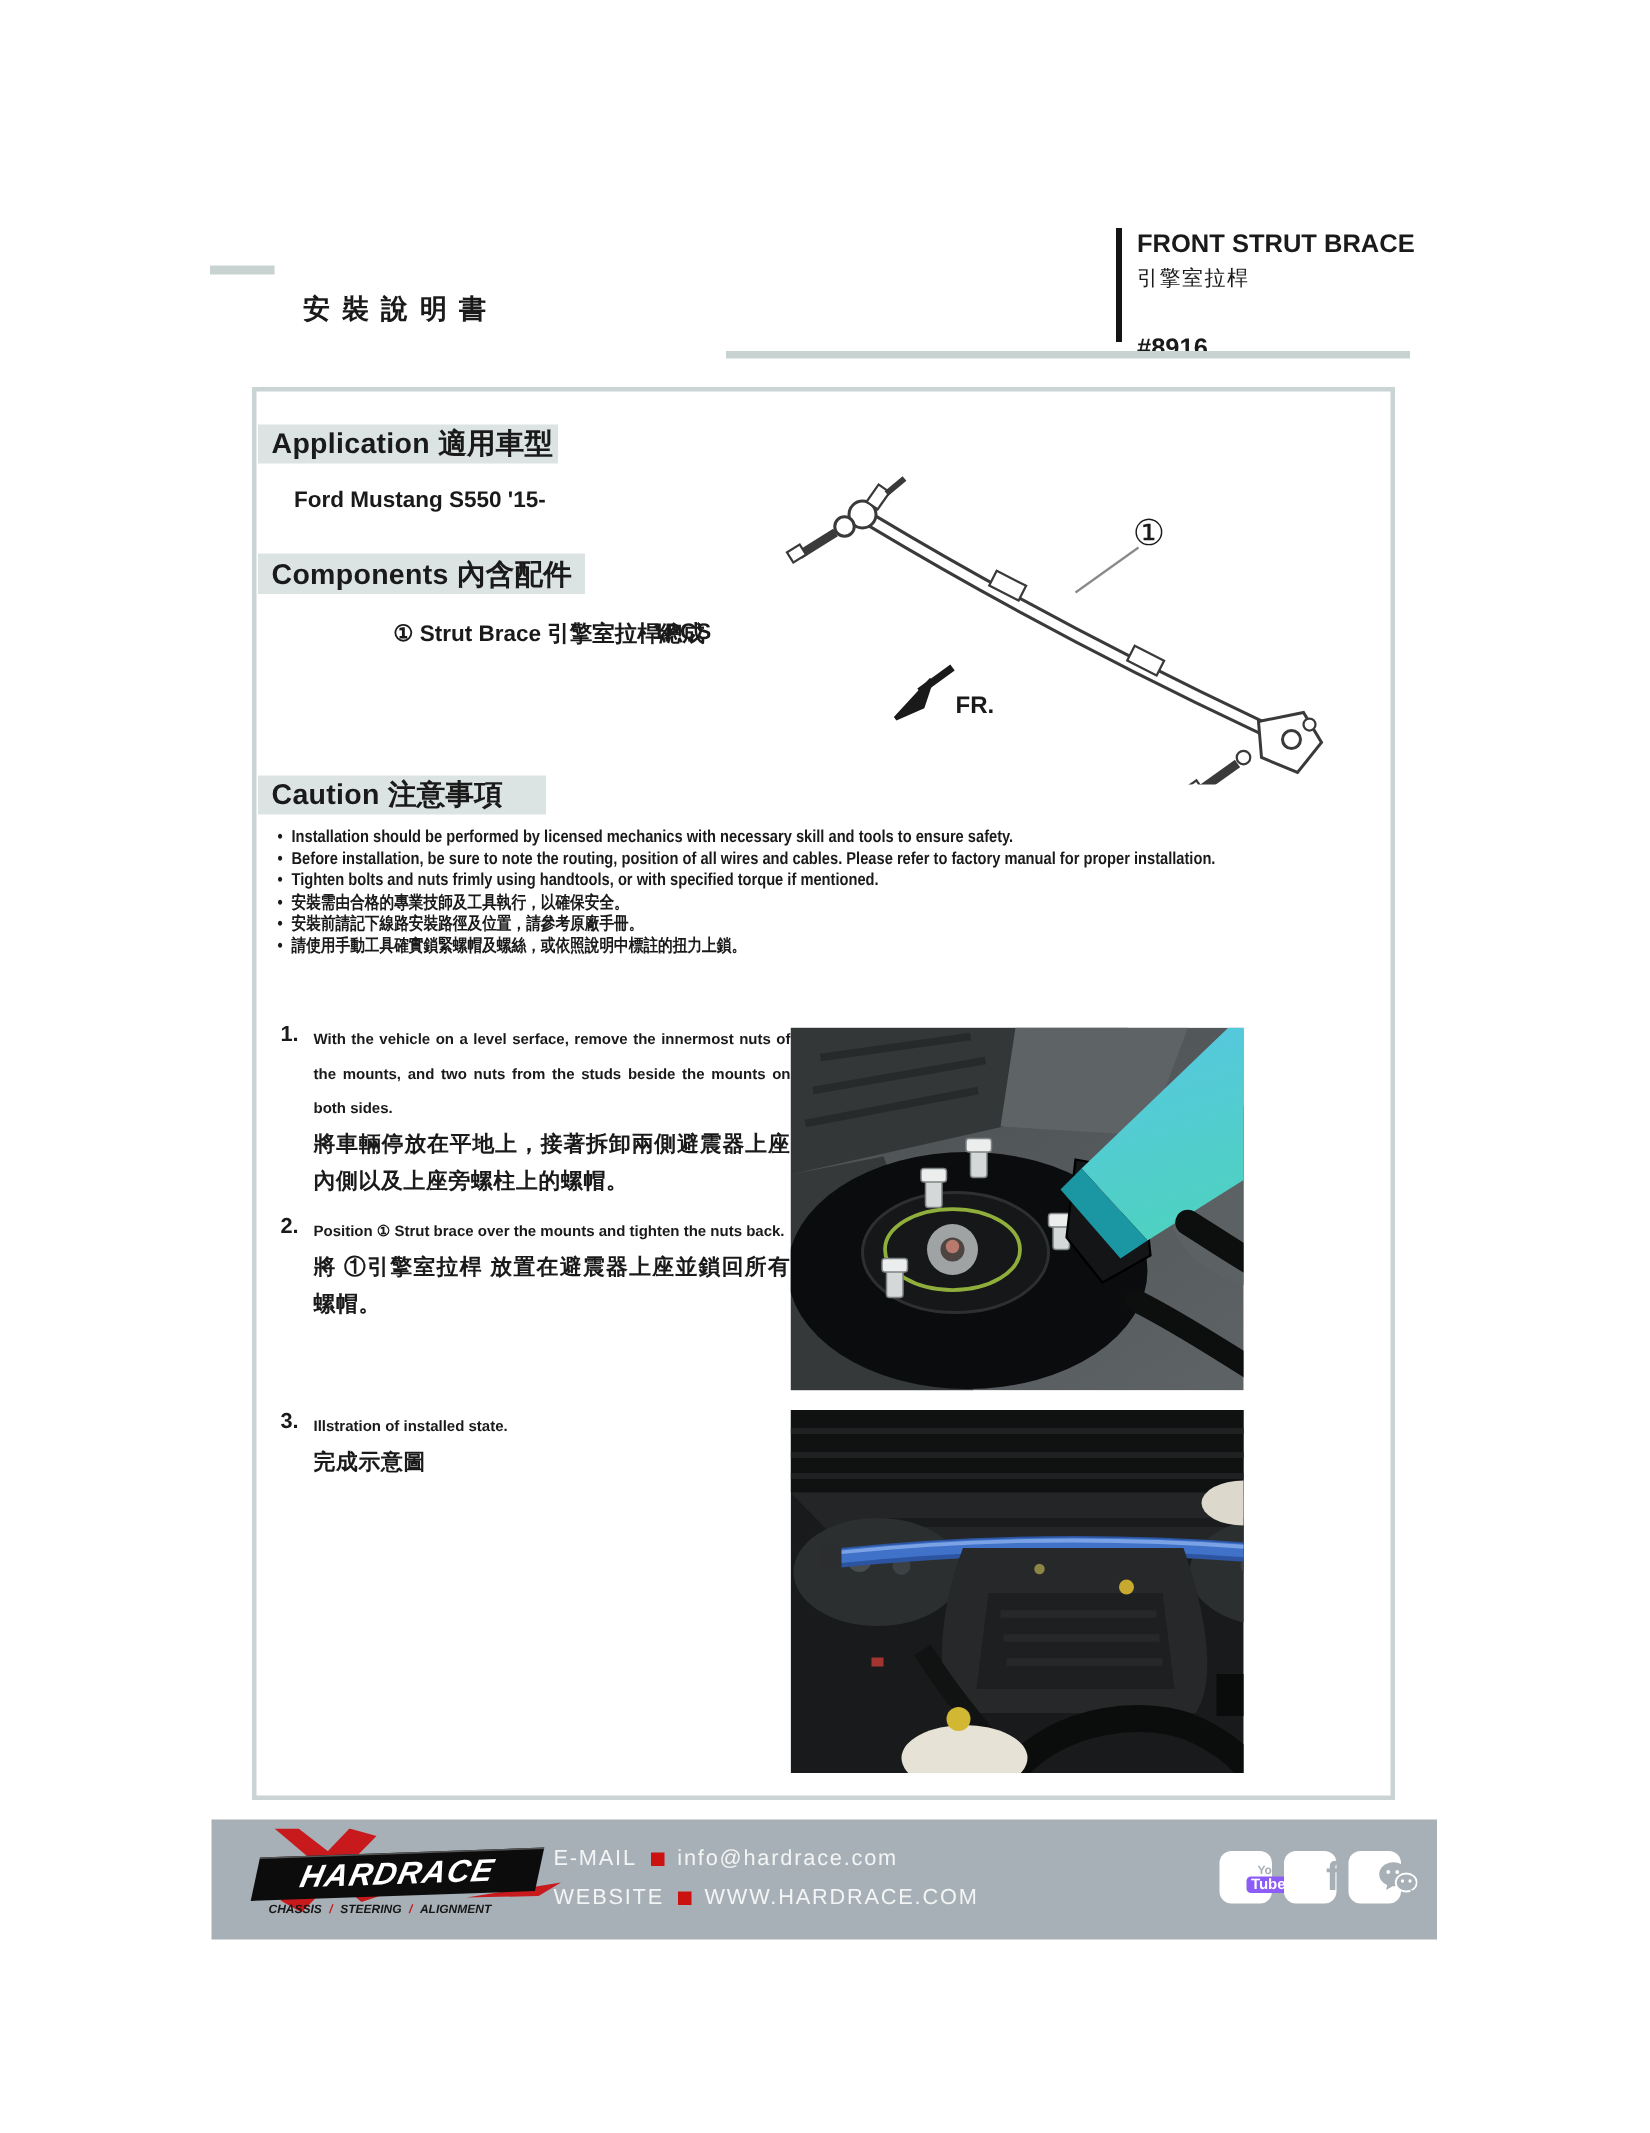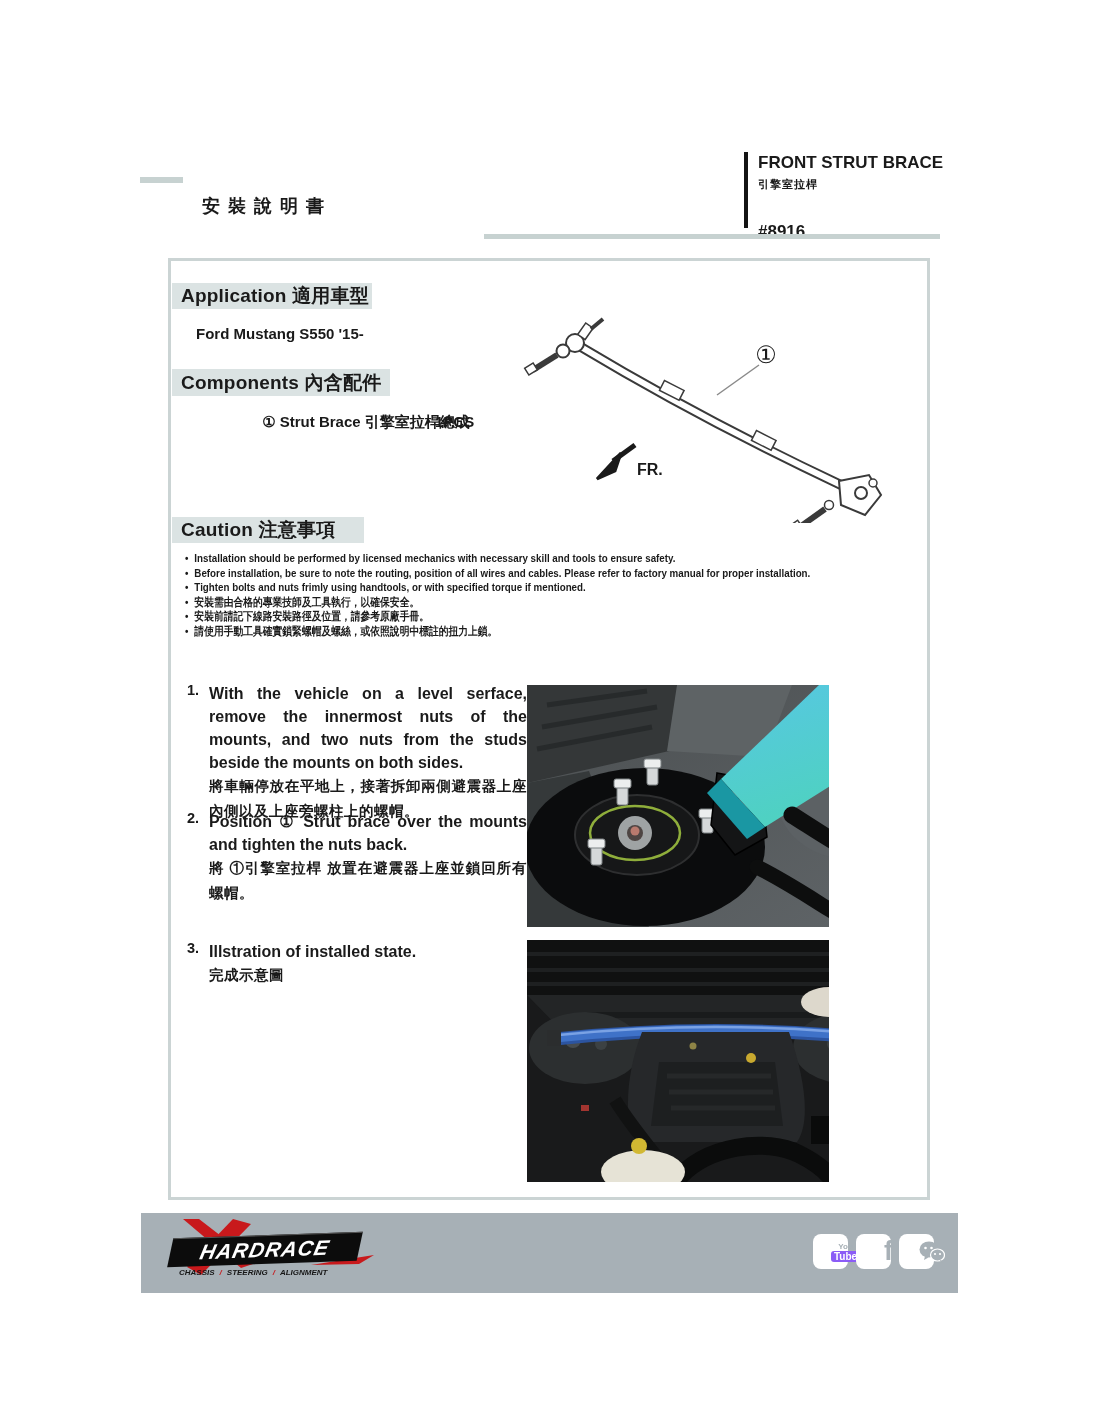--- a/index.html
+++ b/index.html
@@ -5,21 +5,21 @@
   * { margin:0; padding:0; box-sizing:border-box; }
   html,body { width:1100px; height:1422px; background:#ffffff; font-family:"Liberation Sans", sans-serif; color:#1a1a1a; }
   .page { position:relative; width:1100px; height:1422px; background:#fff; overflow:hidden; }
 
   
   .hdr-dash { position:absolute; left:140px; top:177px; width:43px; height:6px; background:#c7d2d1; }
   .doc-title { position:absolute; left:200px; top:150px; font-size:28px; font-weight:bold; letter-spacing:0.2px; }
   .doc-title-zh { position:absolute; left:202px; top:194px; font-size:18px; font-weight:bold; letter-spacing:8px; }
   .prod-rule { position:absolute; left:744px; top:152px; width:4px; height:76px; background:#141414; }
   .prod-name { position:absolute; left:758px; top:153px; font-size:17px; font-weight:bold; }
-  .prod-name-zh { position:absolute; left:758px; top:177px; font-size:11px; font-weight:bold; letter-spacing:1px; }
+  .prod-name-zh { position:absolute; left:758px; top:177px; font-size:14px; font-weight:normal; letter-spacing:1px; }
   .prod-no { position:absolute; left:758px; top:202px; font-size:17px; font-weight:bold;margin-top:20px; }
   .hdr-rule { position:absolute; left:484px; top:234px; width:456px; height:5px; background:#c7d2d1; }
 
   
   .content-box { position:absolute; left:168px; top:258px; width:762px; height:942px;
                  border:3px solid #cbd4d4; background:#fff; overflow:hidden; }
   .band { position:absolute; left:1px; background:#dbe3e3; font-size:19px; font-weight:bold;
           padding-left:9px; display:flex; align-items:center; letter-spacing:0.2px; }
   .band.app  { top:22px;  width:200px; height:26px; }
   .band.comp { top:108px; width:218px; height:27px; }
@@ -32,21 +32,21 @@
 
   .diagram { position:absolute; left:352px; top:32px; width:390px; height:230px; }
 
   .caution-list { position:absolute; left:14px; top:290px; width:880px;
                   transform:scaleX(0.85); transform-origin:0 0; }
   .caution-line { font-size:11.5px; font-weight:bold; line-height:14.6px; white-space:nowrap; }
   .caution-line .b { display:inline-block; width:11px; }
 
   .step { position:absolute; left:16px; width:344px; }
   .step .num { position:absolute; left:0; top:0; font-size:14.5px; font-weight:bold; }
-  .step .en { margin-left:22px; width:318px; font-size:16px; font-weight:bold; line-height:23px; text-align:justify; }
+  .step .en { margin-left:22px; width:318px; font-size:10px; font-weight:bold; line-height:23px; text-align:justify; }
   .step .zh { margin-left:22px; width:318px; font-size:14.5px; font-weight:bold; line-height:25px; text-align:justify; letter-spacing:0.5px; }
   .step1 { top:421px; } .step2 { top:549px; } .step3 { top:679px; }
 
   .photo { position:absolute; left:356px; width:302px; height:242px; overflow:hidden; }
   .photo1 { top:424px; } .photo2 { top:679px; }
   .photo svg { display:block; }
 
   
   .footer-bar { position:absolute; left:141px; top:1213px; width:817px; height:80px; background:#a7b0b6; }
   .logo { position:absolute; left:20px; top:6px; width:215px; height:64px; }
@@ -276,20 +276,32 @@
       </div>
       <div class="logo-tagline">
         <span>CHASSIS</span>
         <span class="sep">/</span>
         <span>STEERING</span>
         <span class="sep">/</span>
         <span>ALIGNMENT</span>
       </div>
     </div>
 
+    <div class="contact">
+      <div class="row">
+        <span>E-MAIL</span>
+        <span class="sq"></span>
+        <span>info@hardrace.com</span>
+      </div>
+      <div class="row">
+        <span>WEBSITE</span>
+        <span class="sq"></span>
+        <span>WWW.HARDRACE.COM</span>
+      </div>
+    </div>
 
     <div class="social">
       <div class="sicon">
         <span class="yt-you">You</span>
         <span class="yt-tube">Tube</span>
       </div>
       <div class="sicon">
         <span class="fb-f">f</span>
       </div>
       <div class="sicon">

